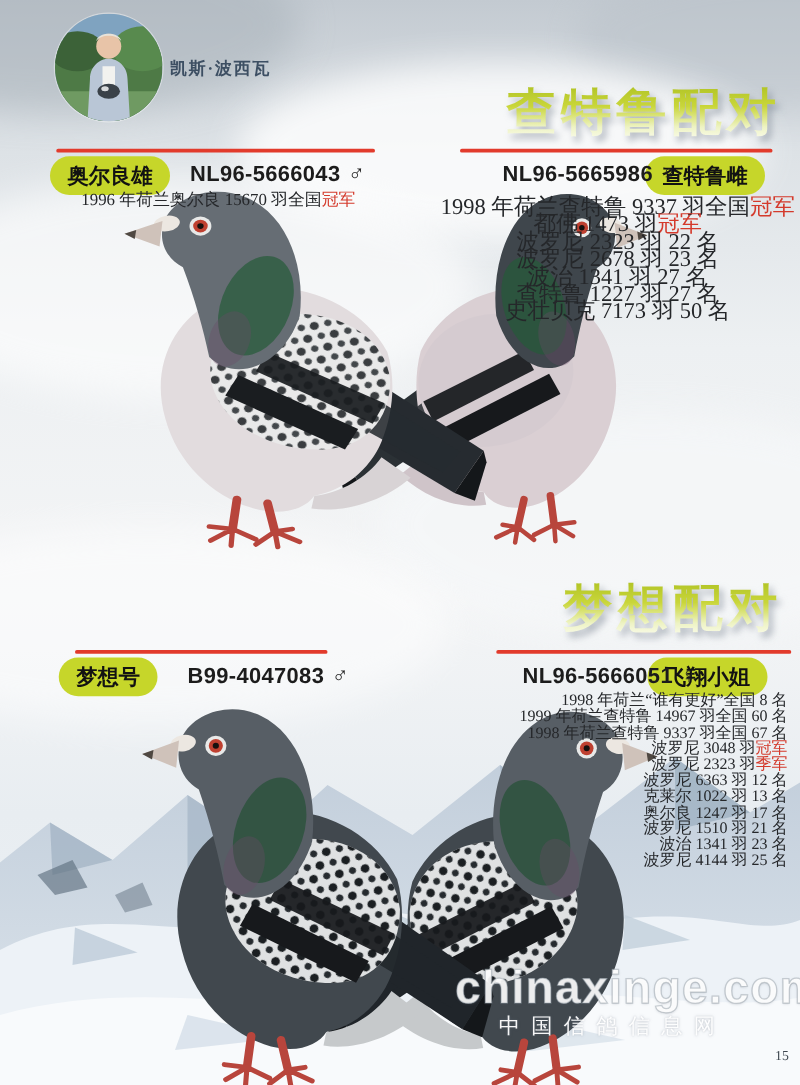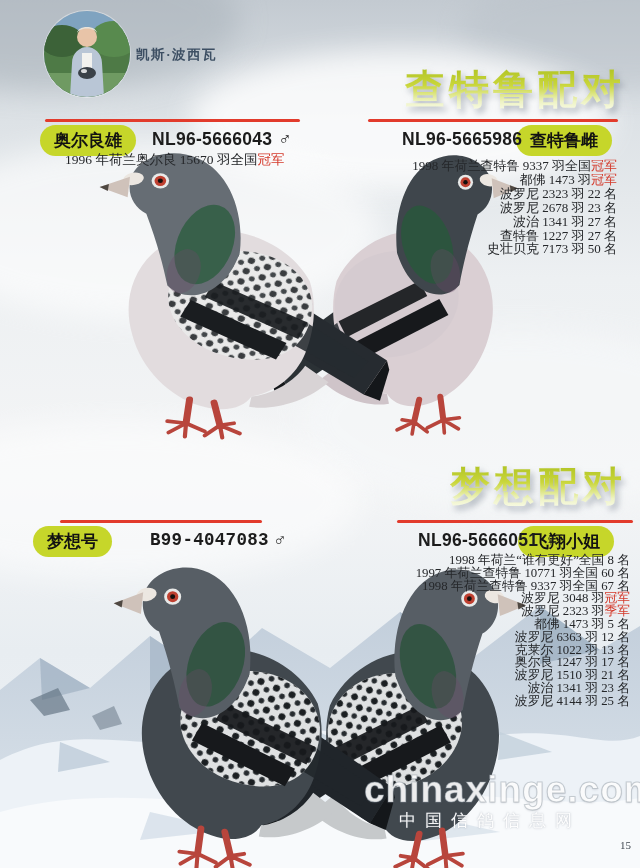--- a/index.html
+++ b/index.html
@@ -35,35 +35,35 @@
 
   .hdr-line{position:absolute;height:3px;background:var(--accent-red);z-index:3;border-radius:2px;}
   #line1L{left:45px;top:119px;width:255px;}
   #line1R{left:368px;top:119px;width:250px;}
   #line2L{left:60px;top:520px;width:202px;}
   #line2R{left:397px;top:520px;width:236px;}
 
   .pill{position:absolute;z-index:3;background:var(--pill-yellow);border-radius:16px;padding:4px 14px;font-weight:700;font-size:17px;color:#121212;white-space:nowrap;}
   #pill1L{left:40px;top:125px;}
   #pill1R{left:516px;top:125px;}
-  #pill2L{left:33px;top:526px;text-align:right;}
+  #pill2L{left:47px;top:526px;text-align:right;}
   #pill2R{left:518px;top:526px;}
 
   .ring{position:absolute;z-index:3;font-weight:700;font-size:17.5px;color:#1c1c1c;white-space:nowrap;letter-spacing:.3px;}
   .ring .sex{font-weight:400;font-size:18px;margin-left:6px;color:#222;}
   #ring1L{left:152px;top:129px;}
   #ring1R{left:402px;top:129px;}
-  #ring2L{left:150px;top:530px;font-family:Liberation Mono, monospace;}
+  #ring2L{left:150px;top:530px;}
   #ring2R{left:404px;top:530px;margin-left:14px;}
 
   .ach-list{position:absolute;z-index:4;font-family:"Liberation Serif",serif;color:#25272a;white-space:nowrap;margin-left:20px;}
   .ach-line{white-space:nowrap;}
   .ach-line .red{color:var(--red-text);}
   #ach1L{left:45px;top:152px;font-size:13.5px;line-height:16px;text-align:left;}
-  #ach1R{right:23px;top:159px;font-size:13px;line-height:13.9px;text-align:right;}
+  #ach1R{right:4px;top:159px;font-size:18px;line-height:13.9px;text-align:center;}
   #ach2R{right:10px;top:554px;font-size:12.8px;line-height:12.8px;text-align:right;}
 
   .watermark1{position:absolute;left:364px;top:769px;z-index:6;font-weight:700;font-size:37px;letter-spacing:1px;color:rgba(255,255,255,.9);-webkit-text-stroke:1px rgba(140,150,160,.45);text-shadow:0 1px 2px rgba(90,100,115,.25);}
   .watermark2{position:absolute;left:399px;top:809px;z-index:6;font-weight:400;font-size:17px;letter-spacing:9px;color:rgba(255,255,255,.95);text-shadow:0 0 2px rgba(110,120,135,.5);}
   .page-num{position:absolute;right:9px;top:839px;z-index:6;font-family:"Liberation Serif",serif;font-size:11px;color:#3f4750;}
 </style>
 </head>
 <body>
 
 <div class="page">
@@ -185,25 +185,24 @@
       <div class="ach-line"><span>1998 年荷兰查特鲁 9337 羽全国</span><span class="red">冠军</span></div>
       <div class="ach-line"><span>都佛 1473 羽</span><span class="red">冠军</span></div>
       <div class="ach-line"><span>波罗尼 2323 羽 22 名</span></div>
       <div class="ach-line"><span>波罗尼 2678 羽 23 名</span></div>
       <div class="ach-line"><span>波治 1341 羽 27 名</span></div>
       <div class="ach-line"><span>查特鲁 1227 羽 27 名</span></div>
       <div class="ach-line"><span>史壮贝克 7173 羽 50 名</span></div>
     </div>
   <div class="ach-list" id="ach2R">
       <div class="ach-line"><span>1998 年荷兰“谁有更好”全国 8 名</span></div>
-      <div class="ach-line"><span>1997 年荷兰查特鲁 10771 羽全国 60 名</span></div>
+      <div class="ach-line"><span>1999 年荷兰查特鲁 14967 羽全国 60 名</span></div>
       <div class="ach-line"><span>1998 年荷兰查特鲁 9337 羽全国 67 名</span></div>
       <div class="ach-line"><span>波罗尼 3048 羽</span><span class="red">冠军</span></div>
       <div class="ach-line"><span>波罗尼 2323 羽</span><span class="red">季军</span></div>
-      <div class="ach-line"><span>都佛 1473 羽 5 名</span></div>
       <div class="ach-line"><span>波罗尼 6363 羽 12 名</span></div>
       <div class="ach-line"><span>克莱尔 1022 羽 13 名</span></div>
       <div class="ach-line"><span>奥尔良 1247 羽 17 名</span></div>
       <div class="ach-line"><span>波罗尼 1510 羽 21 名</span></div>
       <div class="ach-line"><span>波治 1341 羽 23 名</span></div>
       <div class="ach-line"><span>波罗尼 4144 羽 25 名</span></div>
     </div>
 
   <svg class="pigeons" style="top:148px" width="640" height="292" viewBox="0 0 640 292">
     <use href="#pg" class="pg-t1" x="74" y="4"></use>

